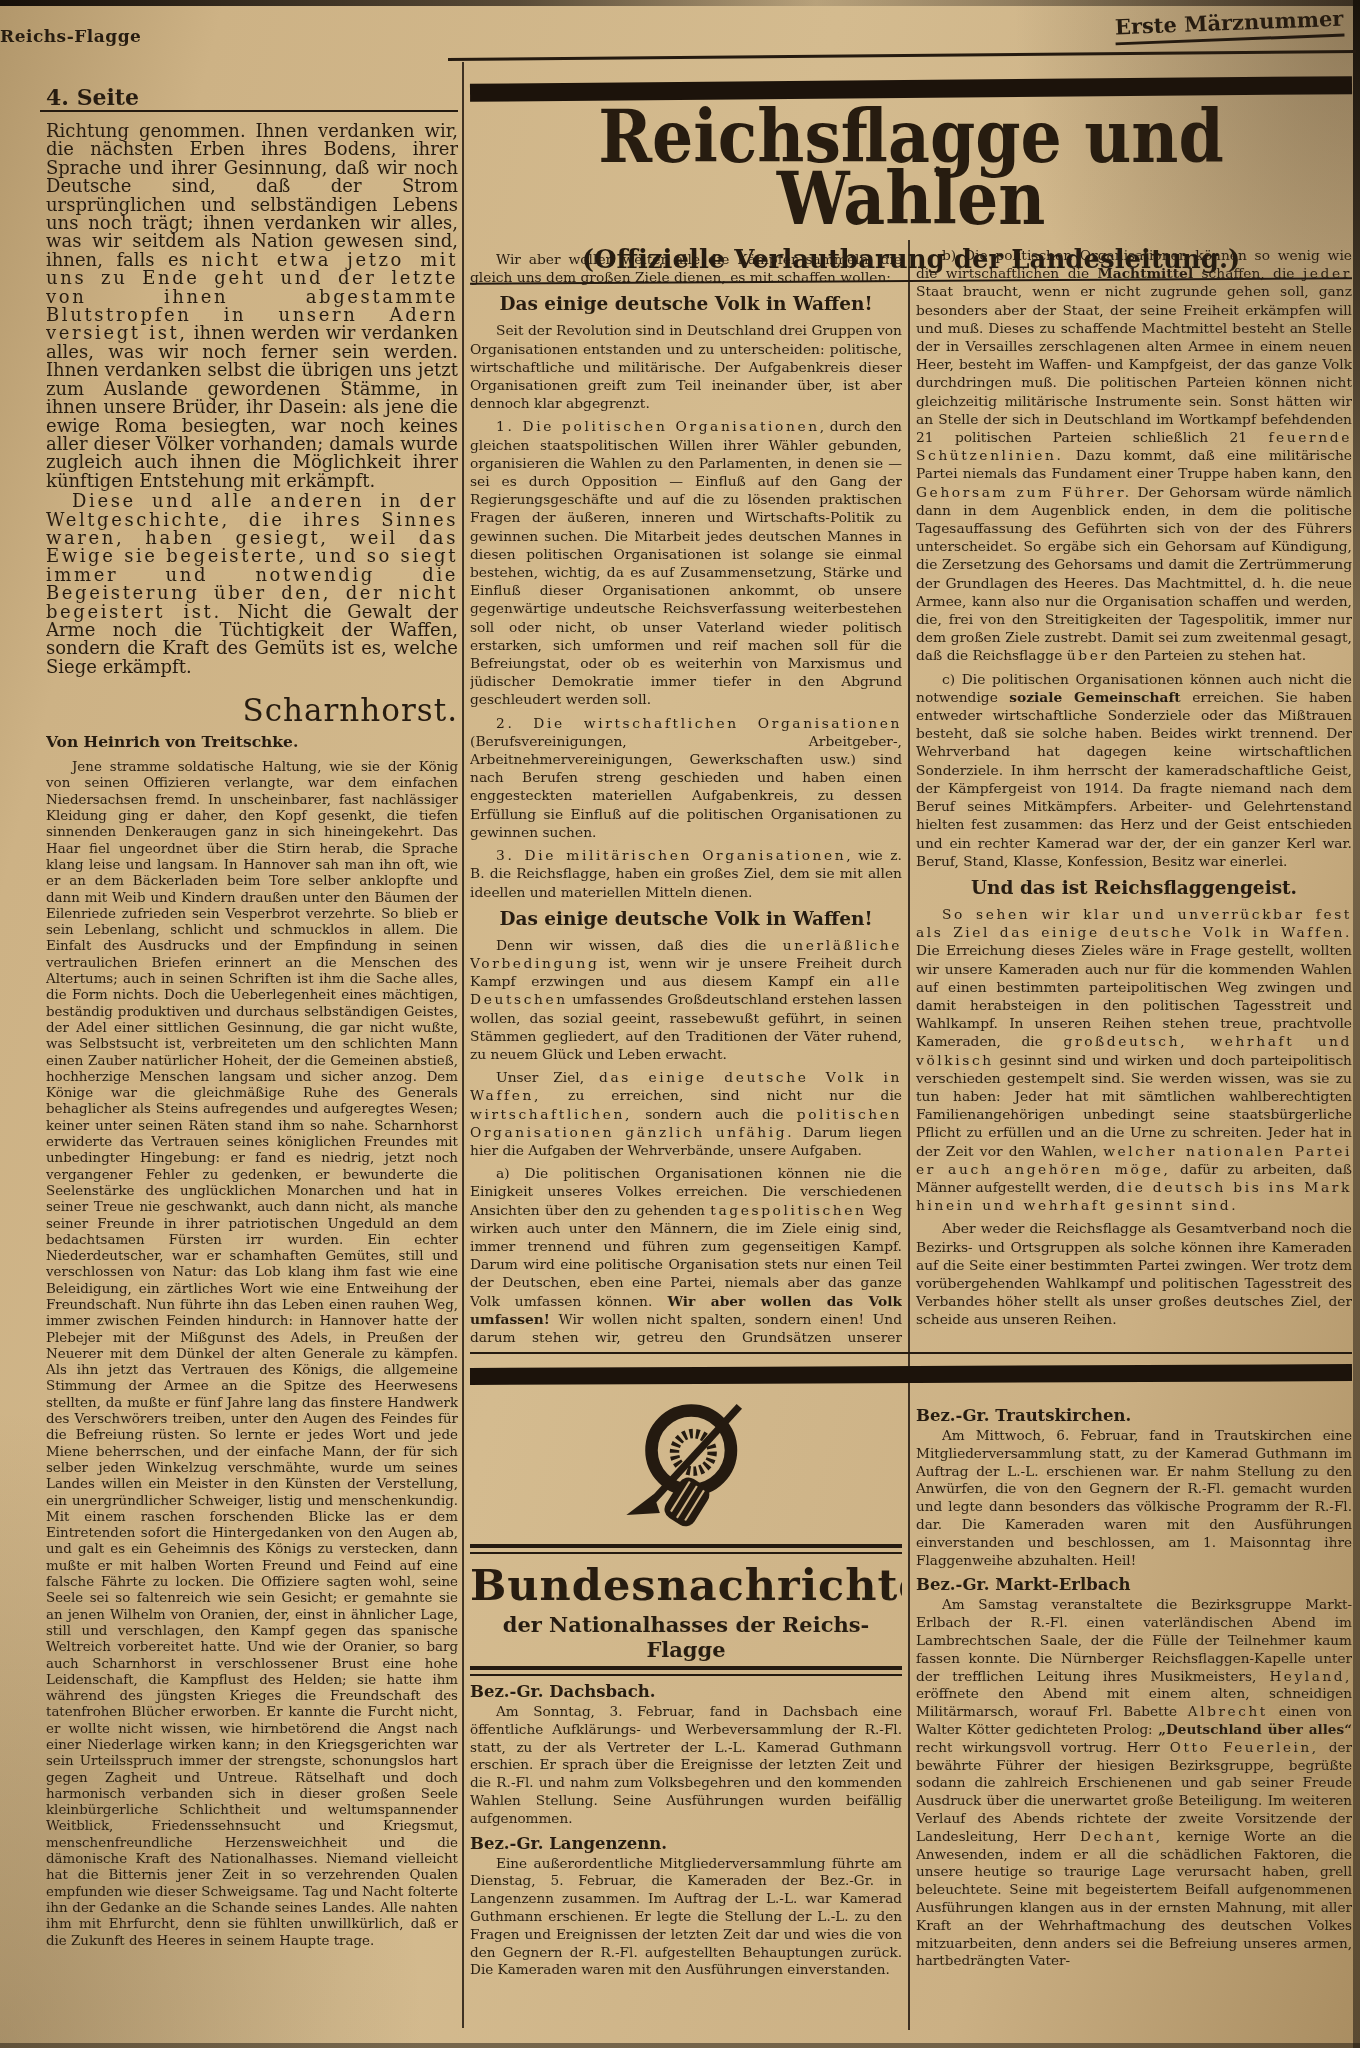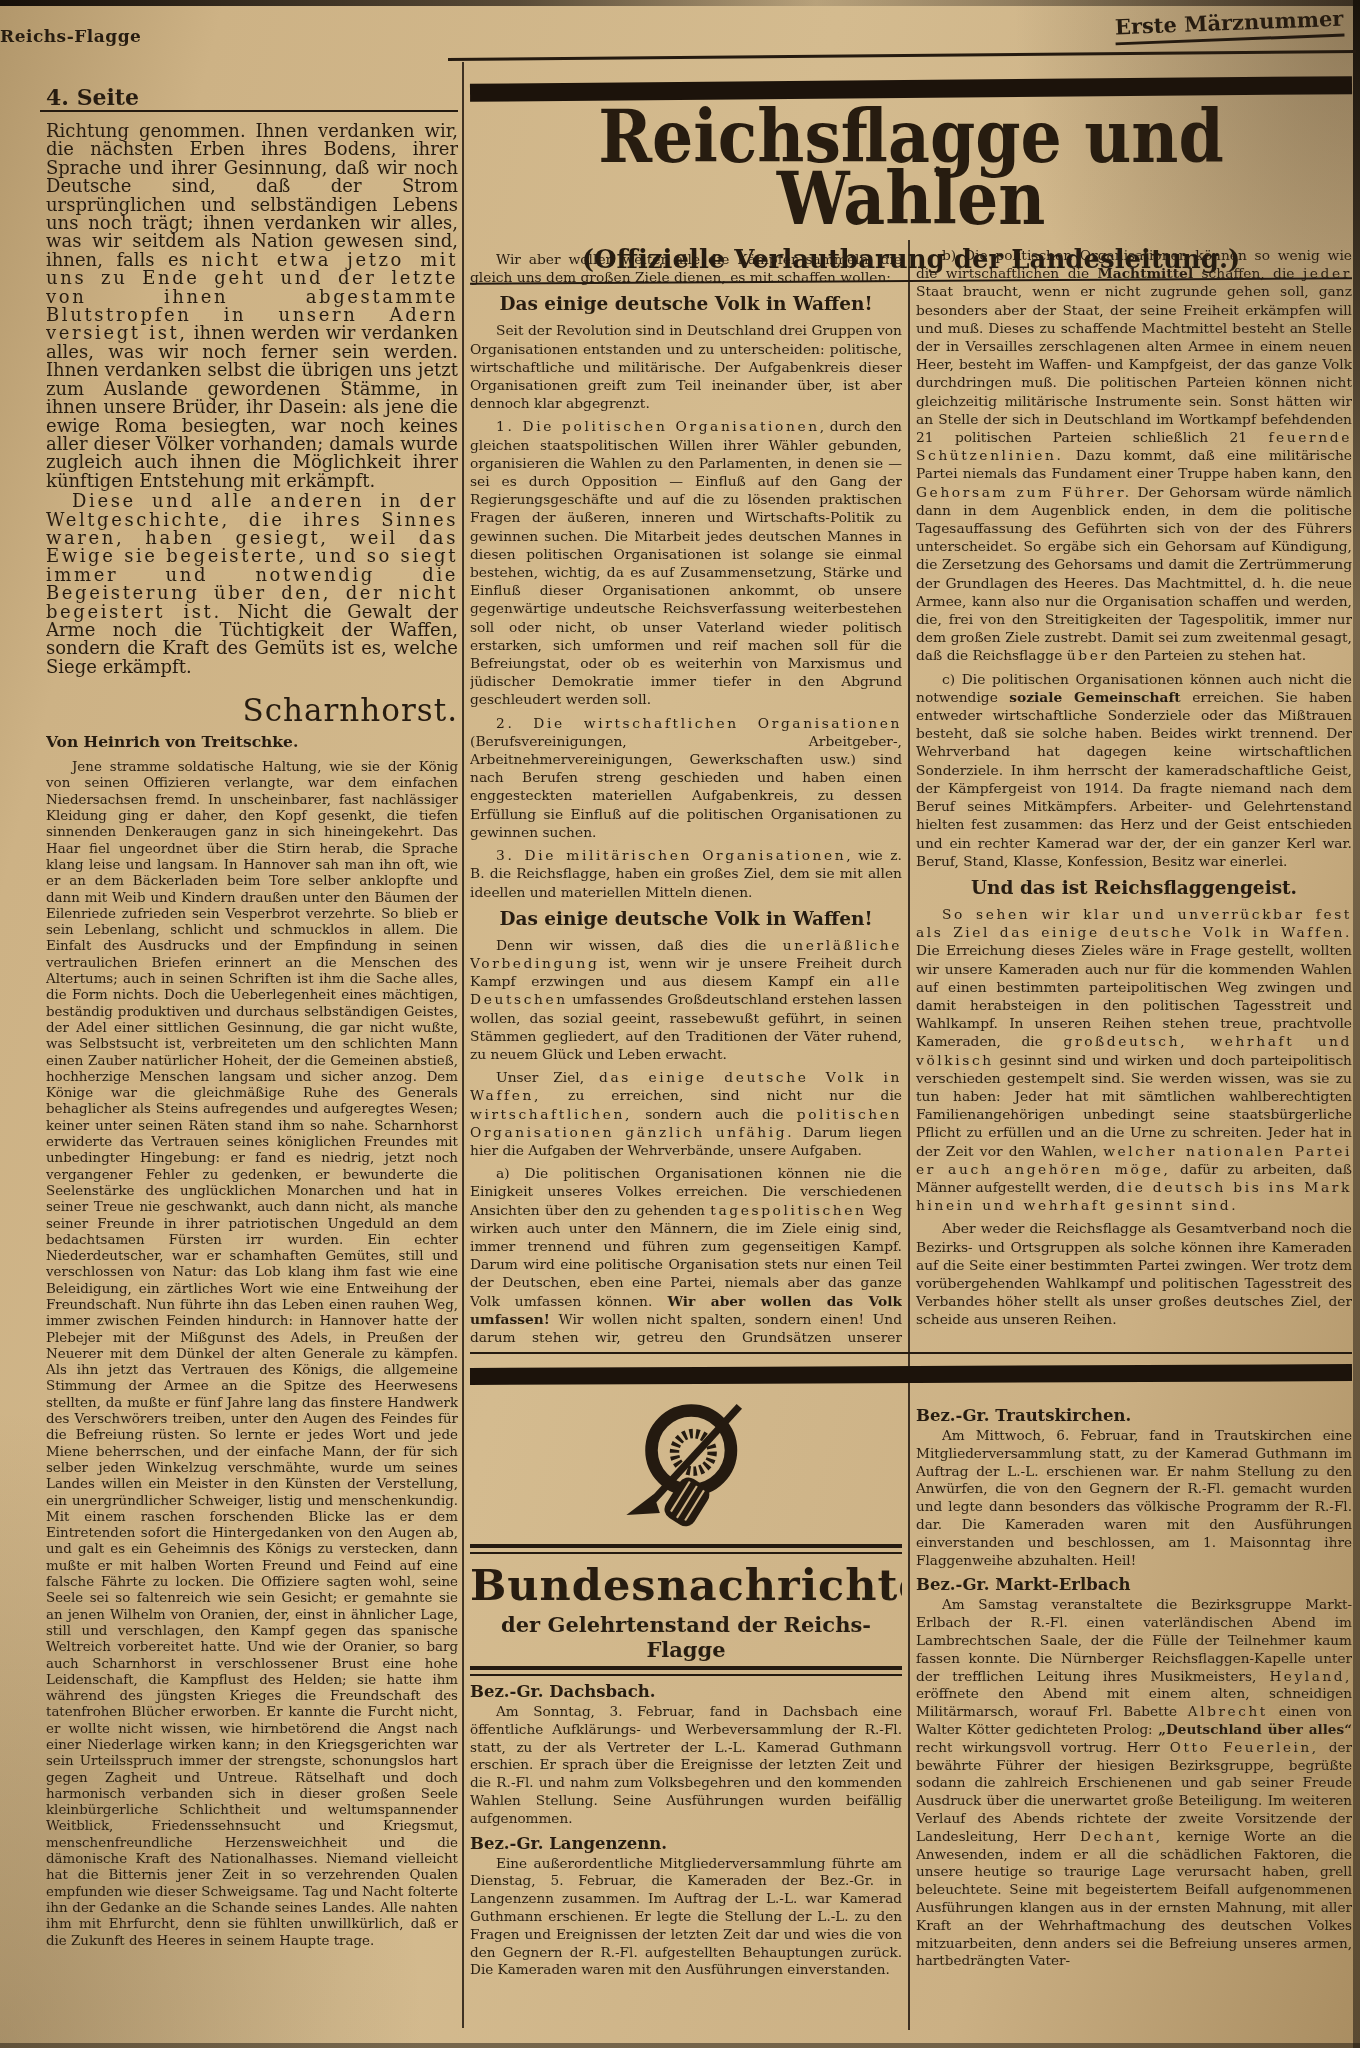--- a/index.html
+++ b/index.html
@@ -131,21 +131,21 @@
         <g transform="rotate(32 78 96)">
           <rect x="62" y="78" width="32" height="44" rx="10" fill="#241a10"></rect>
           <line x1="70" y1="82" x2="70" y2="116" stroke="#cdb285" stroke-width="2"></line>
           <line x1="78" y1="82" x2="78" y2="118" stroke="#cdb285" stroke-width="2"></line>
           <line x1="86" y1="82" x2="86" y2="116" stroke="#cdb285" stroke-width="2"></line>
         </g>
       </svg>
     </div>
     <div class="dbl-rule"></div>
     <div class="bundes-title">Bundesnachrichten</div>
-    <div class="bundes-subtitle">der Gelehrtenstand der Reichs-Flagge</div>
+    <div class="bundes-subtitle">der Nationalhasses der Reichs-Flagge</div>
     <div class="dbl-rule"></div>
     <div>
         <div class="nh-block"><span>Bez.-Gr. Dachsbach.</span></div>
         <p class="p-block"><span>Am Sonntag, 3. Februar, fand in Dachsbach eine öffentliche Aufklärungs- und Werbeversammlung der R.-Fl. statt, zu der als Vertreter der L.-L. Kamerad Guthmann erschien. Er sprach über die Ereignisse der letzten Zeit und die R.-Fl. und nahm zum Volksbegehren und den kommenden Wahlen Stellung. Seine Ausführungen wurden beifällig aufgenommen.</span></p>
         <div class="nh-block"><span>Bez.-Gr. Langenzenn.</span></div>
         <p class="p-block"><span>Eine außerordentliche Mitgliederversammlung führte am Dienstag, 5. Februar, die Kameraden der Bez.-Gr. in Langenzenn zusammen. Im Auftrag der L.-L. war Kamerad Guthmann erschienen. Er legte die Stellung der L.-L. zu den Fragen und Ereignissen der letzten Zeit dar und wies die von den Gegnern der R.-Fl. aufgestellten Behauptungen zurück. Die Kameraden waren mit den Ausführungen einverstanden.</span></p>
       </div>
   </div>
 
   <div class="news-col" id="district-col">

